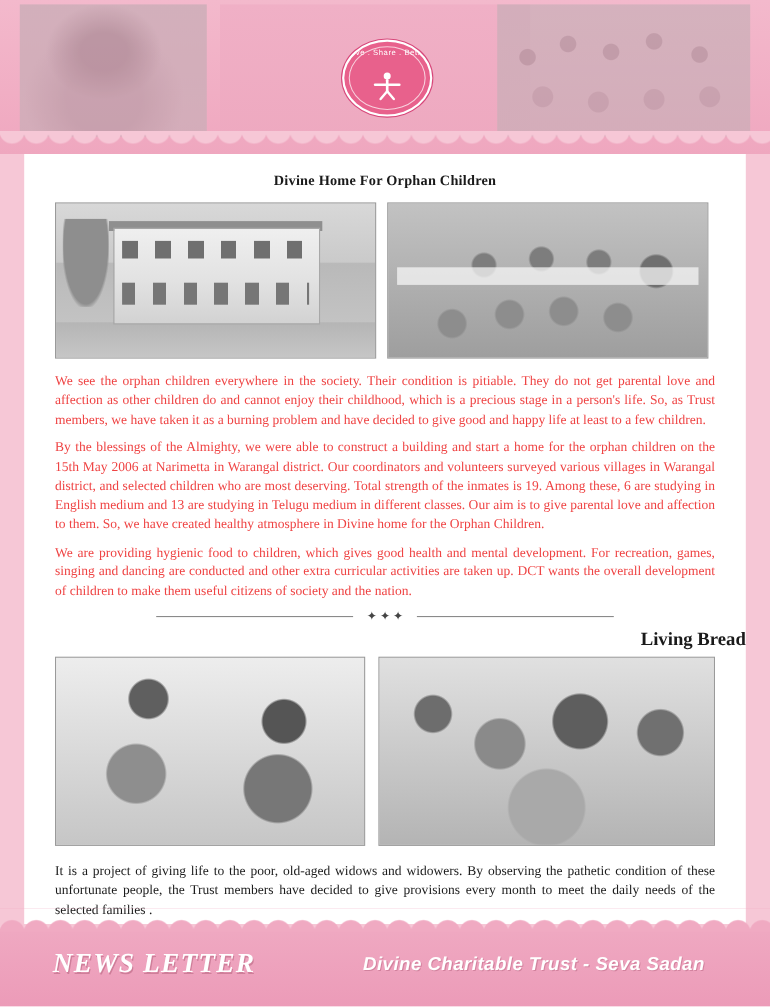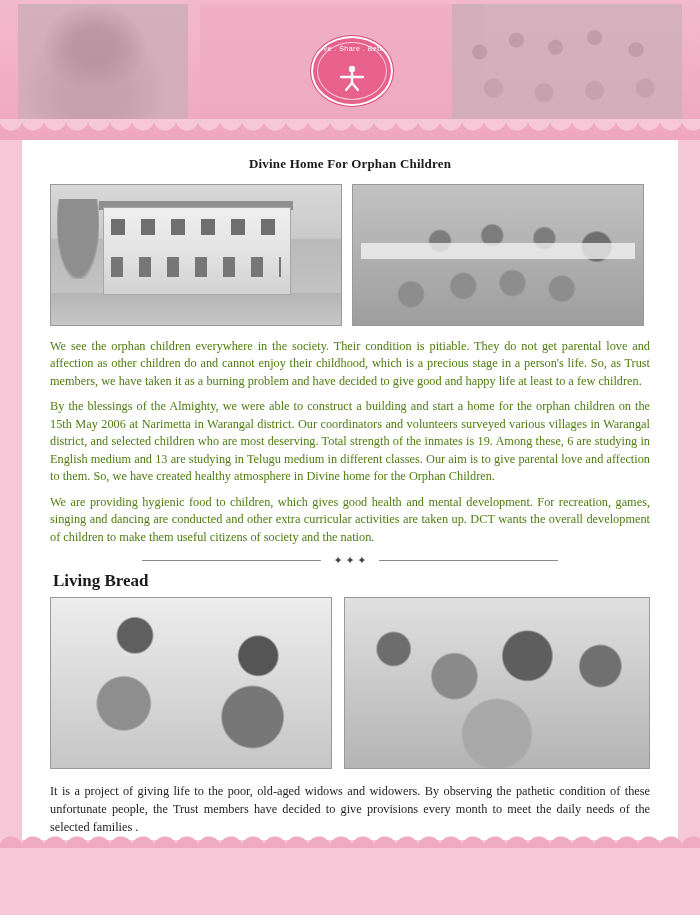--- a/index.html
+++ b/index.html
@@ -231,47 +231,46 @@
     top: 58px;
     width: 274px;
     height: 16px;
     background: rgba(245,245,245,0.75);
   }
 
   .body-text {
     margin: 12px 28px 0 28px;
     font-size: 12.3px;
     line-height: 1.42;
-    color: #4d7c0f;
+    color: #ef4444;
     text-align: justify;
   }
   .body-text p { margin: 0 0 8px 0; }
 
   .divider {
     display: flex;
     align-items: center;
     justify-content: center;
     gap: 12px;
     margin: 6px 120px 0 120px;
     color: #444;
     font-size: 11px;
   }
   .divider .line {
     flex: 1;
     height: 1px;
     background: #8a8a8a;
   }
 
   .subtitle {
-    text-align: left;
+    text-align: right;
     font-size: 17px;
     font-weight: bold;
     color: #1a1a1a;
     margin-top: 4px;
-    padding-left: 31px;
   }
 
   .photo-row2 {
     display: flex;
     gap: 12px;
     margin: 6px 28px 0 28px;
   }
   .photo-visit {
     width: 280px;
     height: 170px;
@@ -418,14 +417,18 @@
       </div>
       <div class="photo photo-provisions">
         <div class="prov-people"></div>
       </div>
     </div>
 
     <div class="closing-text">It is a project of giving life to the poor, old-aged widows and widowers. By observing the pathetic condition of these unfortunate people, the Trust members have decided to give provisions every month to meet the daily needs of the selected families .</div>
   </div>
 
   <div class="footer-scallop"></div>
+  <div class="footer">
+    <div class="footer-left">NEWS LETTER</div>
+    <div class="footer-right">Divine Charitable Trust - Seva Sadan</div>
+  </div>
 
 </div>
 
 </body></html>

